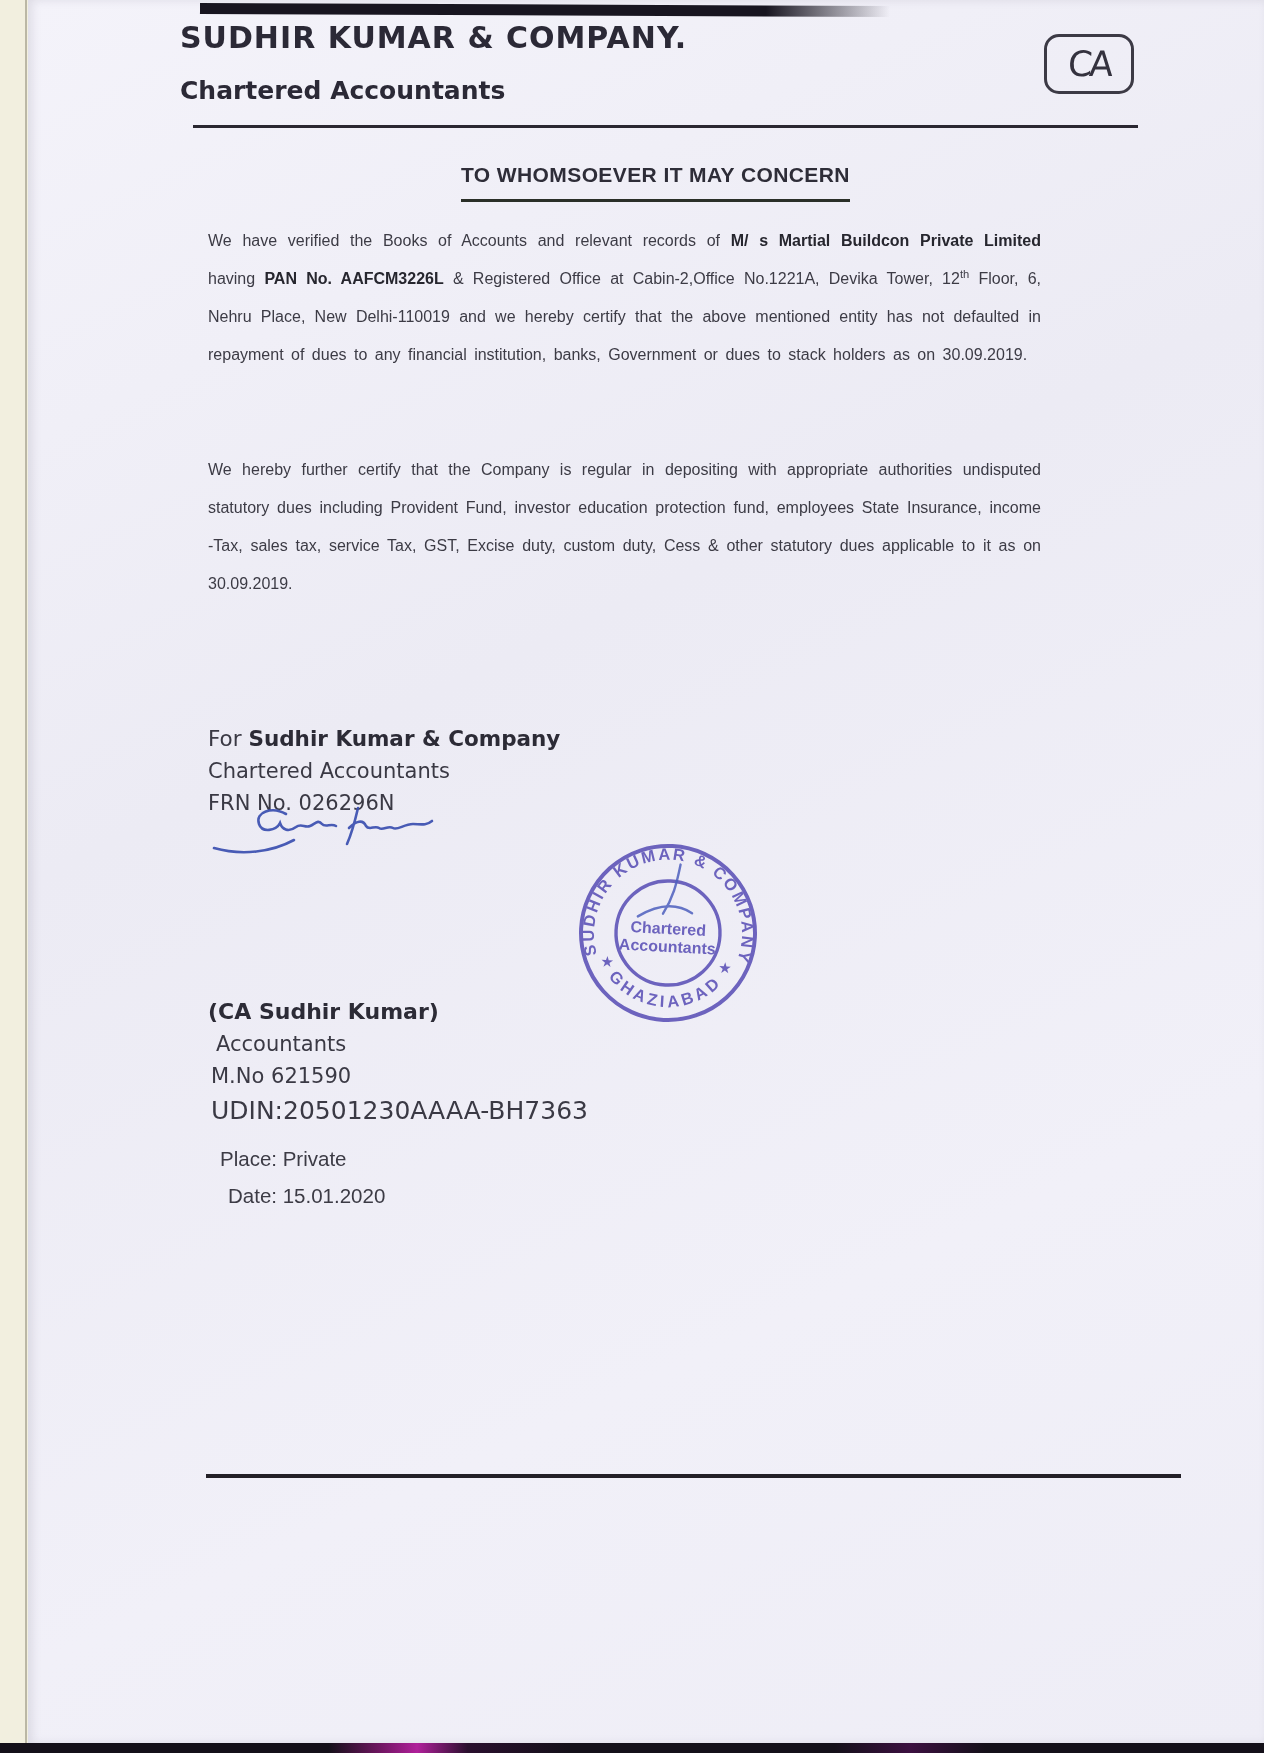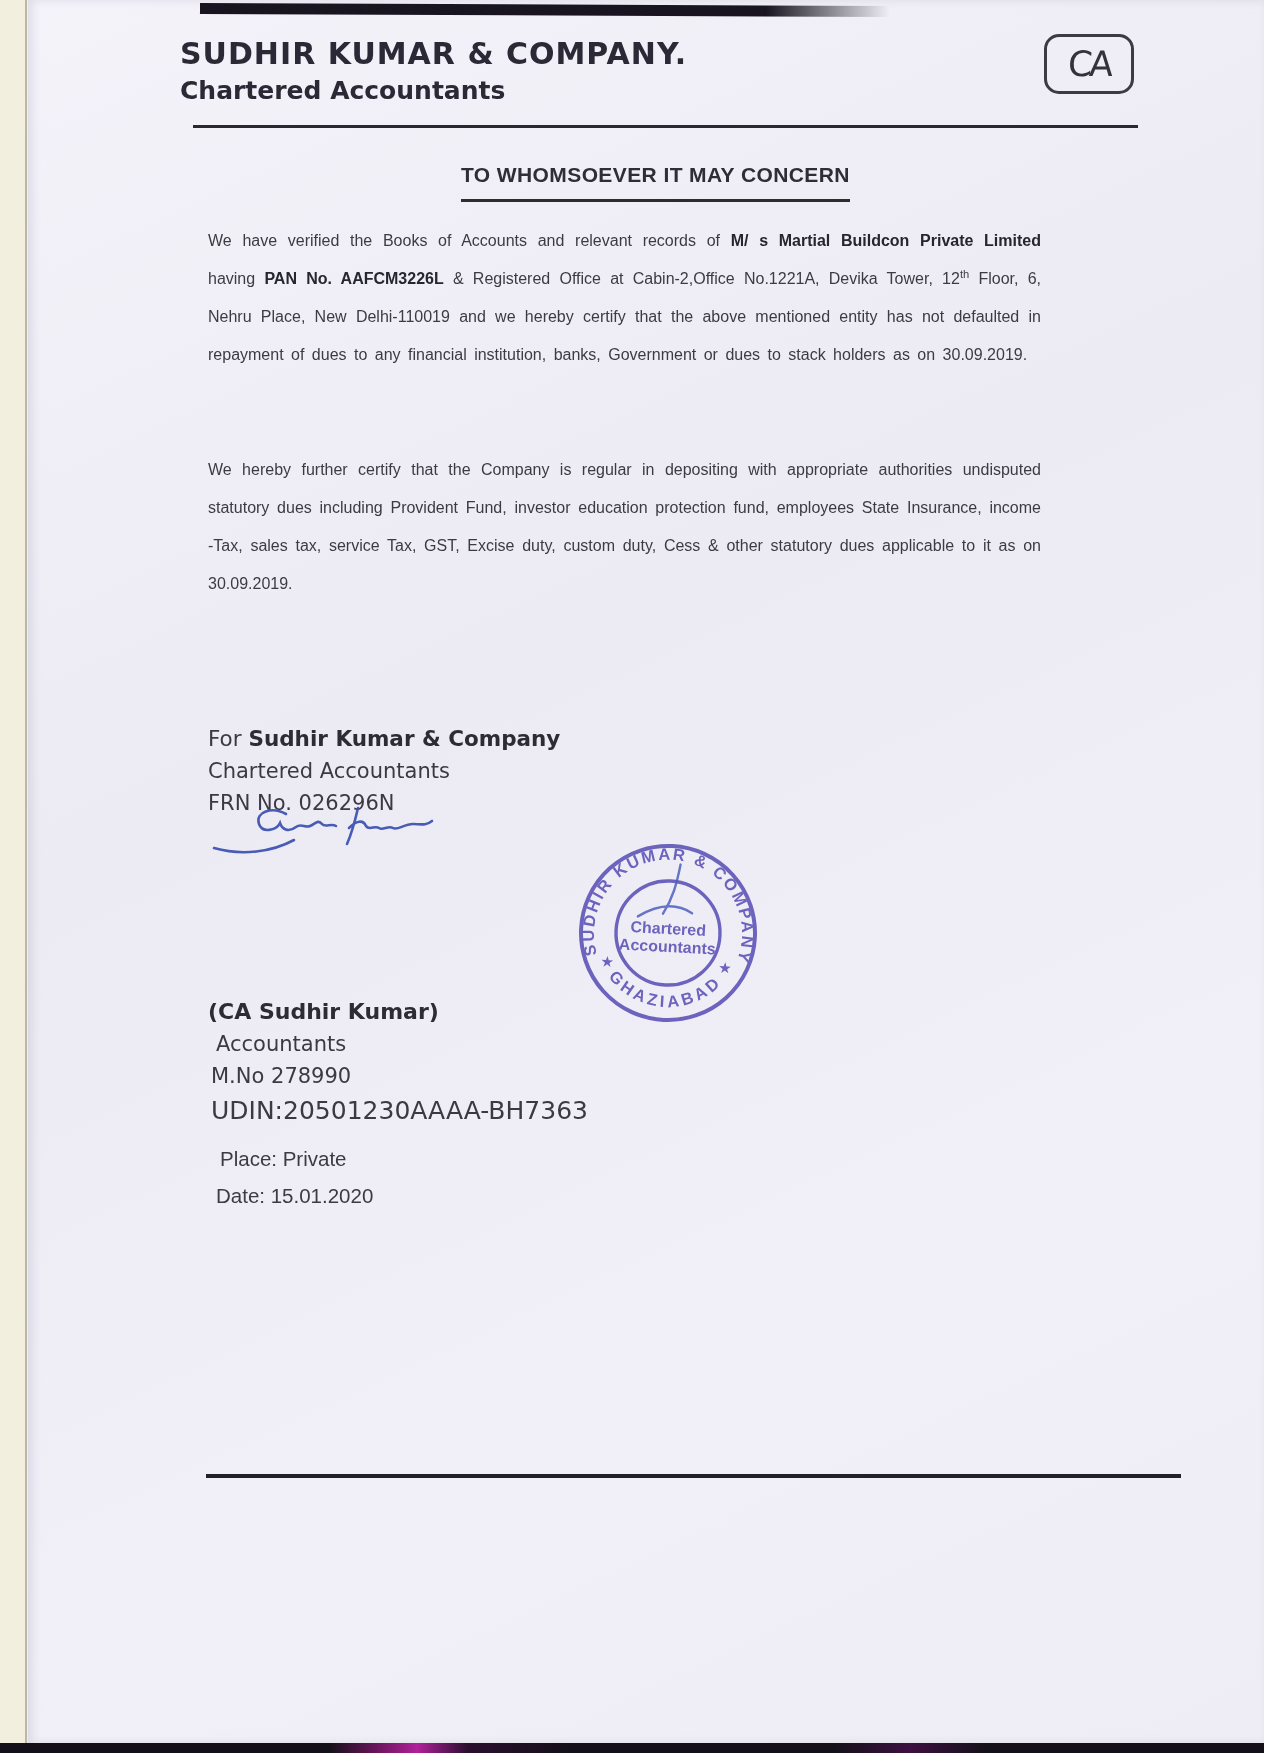--- a/index.html
+++ b/index.html
@@ -9,21 +9,21 @@
         background:linear-gradient(155deg,#f4f3fa 0%,#ecebf4 38%,#f1f0f8 72%,#eeedf6 100%);
         box-shadow:inset 4px 0 10px rgba(120,115,140,0.18);}
   .edge-line{position:absolute;left:25px;top:0;width:2px;height:1753px;background:rgba(120,115,95,0.45);}
   .scan-top-band{position:absolute;left:200px;top:3px;width:690px;height:11px;
         background:linear-gradient(to right,#181520 0%,#181520 82%,rgba(24,21,32,0) 100%);
         transform:rotate(0.25deg);transform-origin:left center;}
   .scan-bottom-band{position:absolute;left:0;bottom:0;width:1264px;height:10px;
         background:linear-gradient(to right,#141019 0%,#141019 26%,#6e1560 30%,#b0209a 33%,#2a0f2e 37%,#141019 45%,#141019 66%,#3c1040 72%,#141019 78%,#141019 100%);}
   .abs{position:absolute;}
   
-  .company-name{left:152px;top:36px;font-family:"DejaVu Sans",sans-serif;font-weight:700;
+  .company-name{left:152px;top:20px;font-family:"DejaVu Sans",sans-serif;font-weight:700;
         font-size:30px;letter-spacing:1px;color:#2b2936;text-align:center;}
   .subtitle{left:152px;top:76px;font-family:"DejaVu Sans",sans-serif;font-weight:700;
         font-size:25px;color:#2b2936;}
   .ca-logo{left:1016px;top:34px;width:84px;height:54px;border:3px solid #3c3a45;
         border-radius:15px;display:flex;align-items:center;justify-content:center;}
   .ca-logo span{font-family:"DejaVu Sans",sans-serif;font-size:35px;font-weight:500;
         color:#34323e;letter-spacing:-3px;transform:skewX(-4deg);}
   .head-rule{left:165px;top:125px;width:945px;height:3px;background:#2a2731;}
   
   .title{left:433px;top:163px;font-size:21px;font-weight:700;color:#2e2d38;
@@ -42,21 +42,21 @@
   .closing-2{left:180px;top:759px;font-size:21px;}
   .closing-3{left:180px;top:791px;font-size:21px;}
   .sig-svg{left:178px;top:798px;}
   .stamp-svg{left:549px;top:842px;opacity:0.9;transform:rotate(3deg);}
   .signatory-name{left:180px;top:999px;font-size:22px;font-weight:700;color:#2c2b36;
         font-family:"DejaVu Sans",sans-serif;}
   .signatory-title{left:188px;top:1032px;font-size:21px;}
   .membership{left:183px;top:1064px;font-size:21px;}
   .udin{left:183px;top:1096px;font-size:25px;}
   .place{left:192px;top:1147px;font-size:20.5px;color:#3c3b45;}
-  .date{left:188px;top:1184px;font-size:20.5px;color:#3c3b45;}
+  .date{left:200px;top:1184px;font-size:20.5px;color:#3c3b45;}
   
   .footer-rule{left:178px;top:1474px;width:975px;height:3.5px;background:#232027;}
   .footer{left:178px;top:1481px;width:975px;text-align:center;
         font-family:"Liberation Serif",serif;font-size:21px;line-height:31px;color:#232228;}
 </style>
 </head>
 <body>
 
 <div class="scan">
   <div class="edge-line"></div>
@@ -105,21 +105,21 @@
       <text x="91" y="92" text-anchor="middle" font-family="Liberation Sans, sans-serif" font-size="16" font-weight="600" fill="#5f55b8">Chartered</text>
       <text x="91" y="110" text-anchor="middle" font-family="Liberation Sans, sans-serif" font-size="16" font-weight="600" fill="#5f55b8">Accountants</text>
       <g fill="none" stroke="#3d51b8" stroke-width="2.4" stroke-linecap="round" opacity="0.85">
         <path d="M 100 22 C 97 42, 94 56, 85 72"></path>
         <path d="M 60 76 C 78 64, 97 60, 114 70"></path>
       </g>
     </svg>
 
     <div class="abs signatory-name">(CA Sudhir Kumar)</div>
     <div class="abs closing signatory-title">Accountants</div>
-    <div class="abs closing membership">M.No 278990</div>
+    <div class="abs closing membership">M.No 621590</div>
     <div class="abs closing udin">UDIN:20501230AAAA-BH7363</div>
     <div class="abs place">Place: Private</div>
     <div class="abs date">Date: 15.01.2020</div>
 
     <div class="abs footer-rule"></div>
 
   </div>
 
   <div class="scan-top-band"></div>
   <div class="scan-bottom-band"></div>

